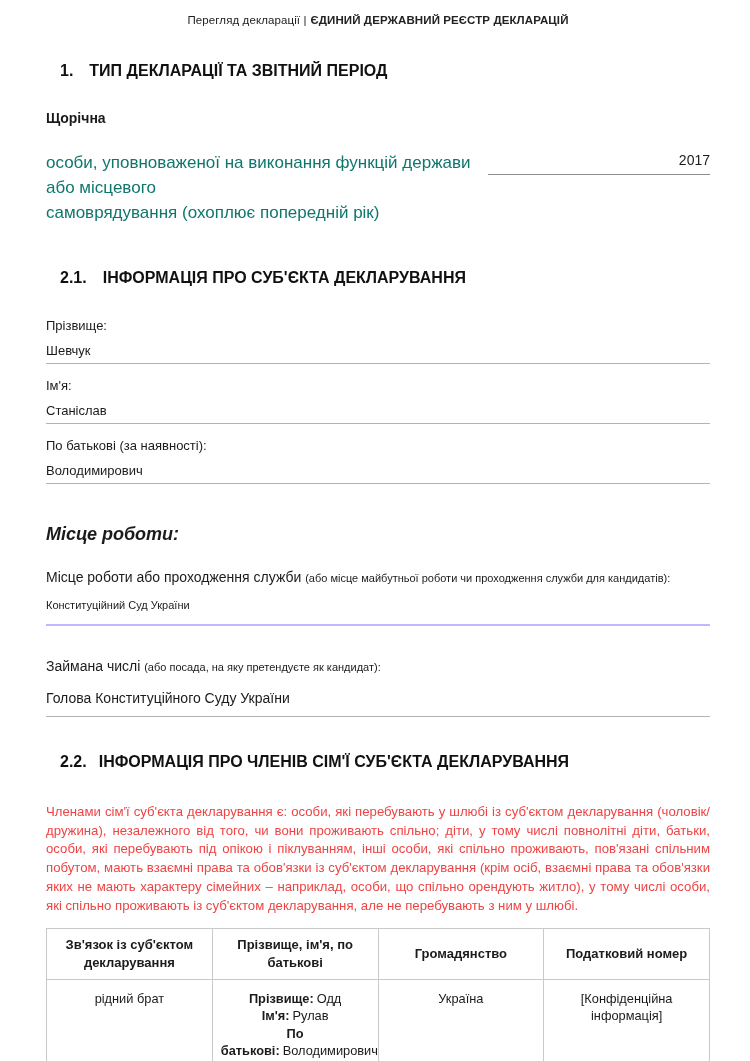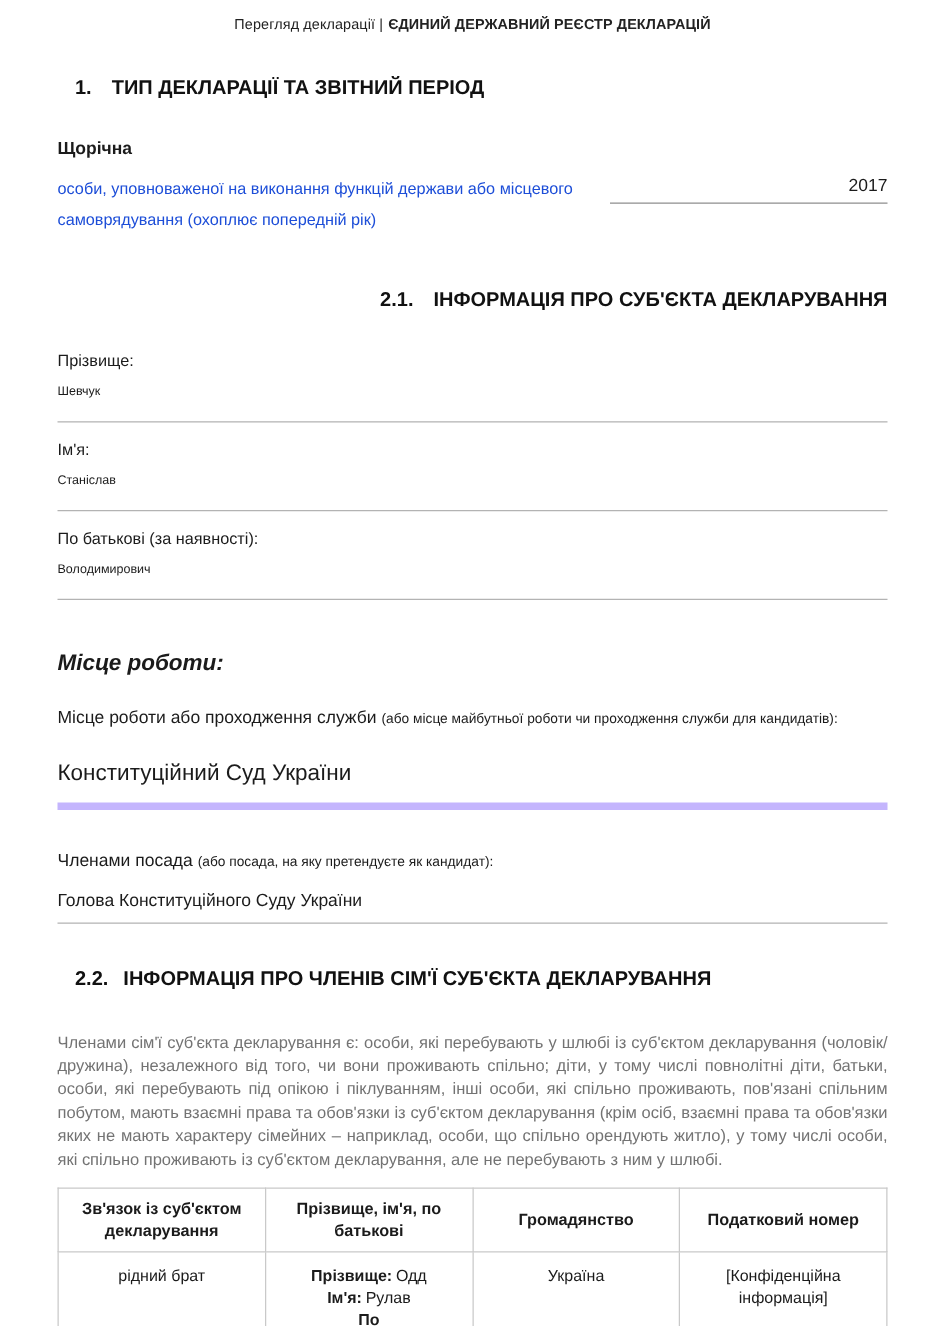--- a/index.html
+++ b/index.html
@@ -31,74 +31,74 @@
   
   .sec-heading {
     font-size: 16px;
     font-weight: 700;
     color: #111;
     display: flex;
     align-items: baseline;
   }
   .sec-num { margin-left: 14px; margin-right: 16px; }
   .sec-heading.h1 { margin-top: 36px; }
-  .sec-heading.h21 { margin-top: 44px; justify-content: flex-end; }
+  .sec-heading.h21 { margin-top: 44px; }
   .sec-heading.h22 { margin-top: 36px; }
 
   
   .type-block { margin-top: 30px; }
-  .type-name { font-size: 14px; font-weight: 700; margin-bottom: 12px; }
+  .type-name { font-size: 14px; font-weight: 700; margin-bottom: 24px; }
   .type-row { display: flex; align-items: flex-start; }
-  .type-desc { flex: 1; font-size: 13px; line-height: 25px; color: #1d4ed8; padding-right: 10px; }
+  .type-desc { flex: 1; font-size: 17px; line-height: 25px; color: #0f766e; padding-right: 10px; }
   .year-box {
     width: 222px;
     text-align: right;
     font-size: 14px;
     padding-bottom: 6px;
     border-bottom: 1px solid #8e8e8e;
     margin-top: 2px;
   }
 
   
   .fields { margin-top: 30px; }
   .field { margin-bottom: 13px; }
   .field-label { font-size: 13px; line-height: 18px; margin-bottom: 7px; }
   .field-value {
-    font-size: 10px;
+    font-size: 13px;
     line-height: 18px;
-    padding-bottom: 14px;
+    padding-bottom: 3px;
     border-bottom: 1px solid #b3b3b3;
   }
 
   
   .workplace-block { margin-top: 26px; }
   .wp-heading { font-size: 18px; font-weight: 700; font-style: italic; margin-top: 40px; }
   .wp-label { margin-top: 24px; font-size: 14px; }
   .wp-label .hint { font-size: 11px; color: #1b1b1b; }
   .wp-value {
-    margin-top: 27px;
-    font-size: 18px;
+    margin-top: 14px;
+    font-size: 11px;
     padding-bottom: 13px;
-    border-bottom: 6px solid #c4b5fd;
+    border-bottom: 2px solid #c4b5fd;
   }
   .position-block { margin-top: 32px; }
   .pos-value {
     margin-top: 16px;
     font-size: 14px;
     padding-bottom: 10px;
     border-bottom: 1px solid #b3b3b3;
   }
 
   
   .family-desc {
     margin-top: 32px;
     font-size: 13.2px;
     line-height: 1.42;
     text-align: justify;
-    color: #737373;
+    color: #ef4444;
   }
 
   
   .family-table {
     margin-top: 13px;
     width: 100%;
     border-collapse: collapse;
     table-layout: fixed;
   }
   .family-table th, .family-table td {
@@ -178,21 +178,21 @@
     <div class="wp-heading">Місце роботи:</div>
     <div class="wp-label">
       <span>Місце роботи або проходження служби</span>
       <span class="hint">(або місце майбутньої роботи чи проходження служби для кандидатів):</span>
     </div>
     <div class="wp-value">Конституційний Суд України</div>
   </div>
 
   <div class="position-block">
     <div class="wp-label" style="margin-top:0;">
-      <span>Членами посада</span>
+      <span>Займана числі</span>
       <span class="hint">(або посада, на яку претендуєте як кандидат):</span>
     </div>
     <div class="pos-value">Голова Конституційного Суду України</div>
   </div>
 
   <div class="sec-heading h22">
     <span class="sec-num" style="margin-left:14px; margin-right:12px;">2.2.</span>
     <span>ІНФОРМАЦІЯ ПРО ЧЛЕНІВ СІМ'Ї СУБ'ЄКТА ДЕКЛАРУВАННЯ</span>
   </div>
 

